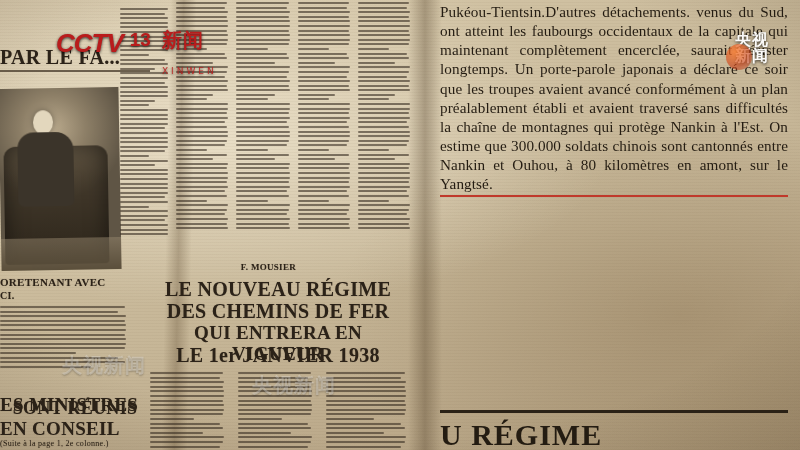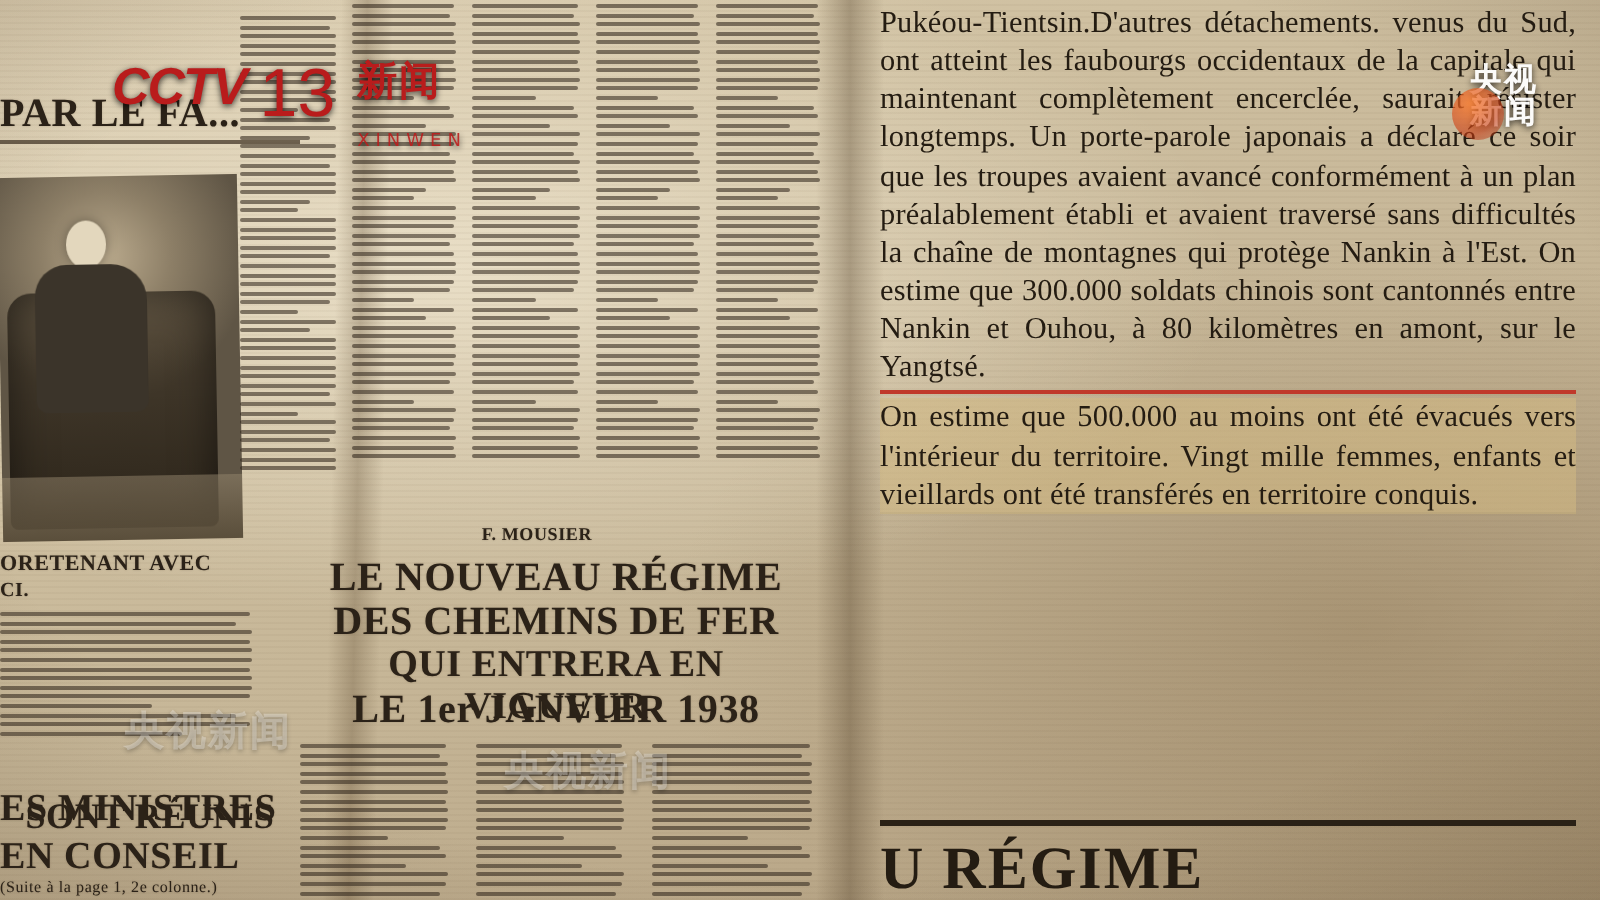--- a/index.html
+++ b/index.html
@@ -173,22 +173,22 @@
   .logo .cctv {
     font-family: "Liberation Sans", sans-serif;
     font-weight: bold;
     font-style: italic;
     font-size: 26px;
     letter-spacing: -1px;
     line-height: 1;
   }
   .logo .num {
     font-family: "Liberation Sans", sans-serif;
-    font-weight: normal;
-    font-size: 34px;
+    font-weight: bold;
+    font-size: 19px;
     line-height: 1;
   }
   .logo .cn {
     margin-left: 4px;
     font-family: "DejaVu Sans", sans-serif;
     font-size: 20px;
     font-weight: bold;
     line-height: 1.05;
     letter-spacing: 1px;
   }
@@ -607,21 +607,20 @@
         <i></i>
         <i></i>
         <i></i>
         <i></i>
     </div>
   </div>
 
   <div class="rightcol">
     <p>Pukéou-Tientsin.D'autres détachements. venus du Sud, ont atteint les faubourgs occidentaux de la capitale qui maintenant complètement encerclée, saurait résister longtemps. Un porte-parole japonais a déclaré ce soir que les troupes avaient avancé conformément à un plan préalablement établi et avaient traversé sans difficultés la chaîne de montagnes qui protège Nankin à l'Est.  On estime que 300.000 soldats chinois sont cantonnés entre Nankin et Ouhou, à 80 kilomètres en amont, sur le Yangtsé.</p>
     <span class="redbar"></span>
-    <p class="hilite">On estime que 500.000 au moins ont été évacués vers l'intérieur du territoire. Vingt mille femmes, enfants et vieillards ont été transférés en territoire conquis.</p>
   </div>
 
   <div class="rulebar" style="top:410px;"></div>
   <div class="bottomhead">U RÉGIME</div>
 
   <div class="logo">
     <span class="cctv">CCTV</span>
     <span class="num">13</span>
     <span class="cn">
       <span>新闻</span>

